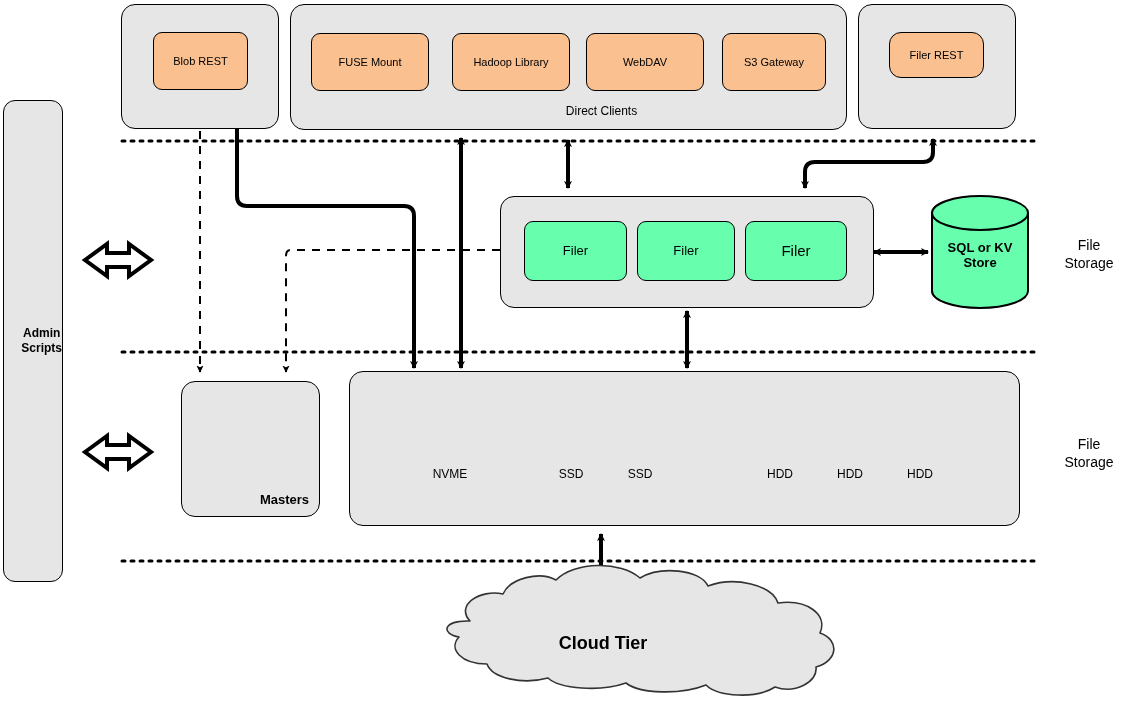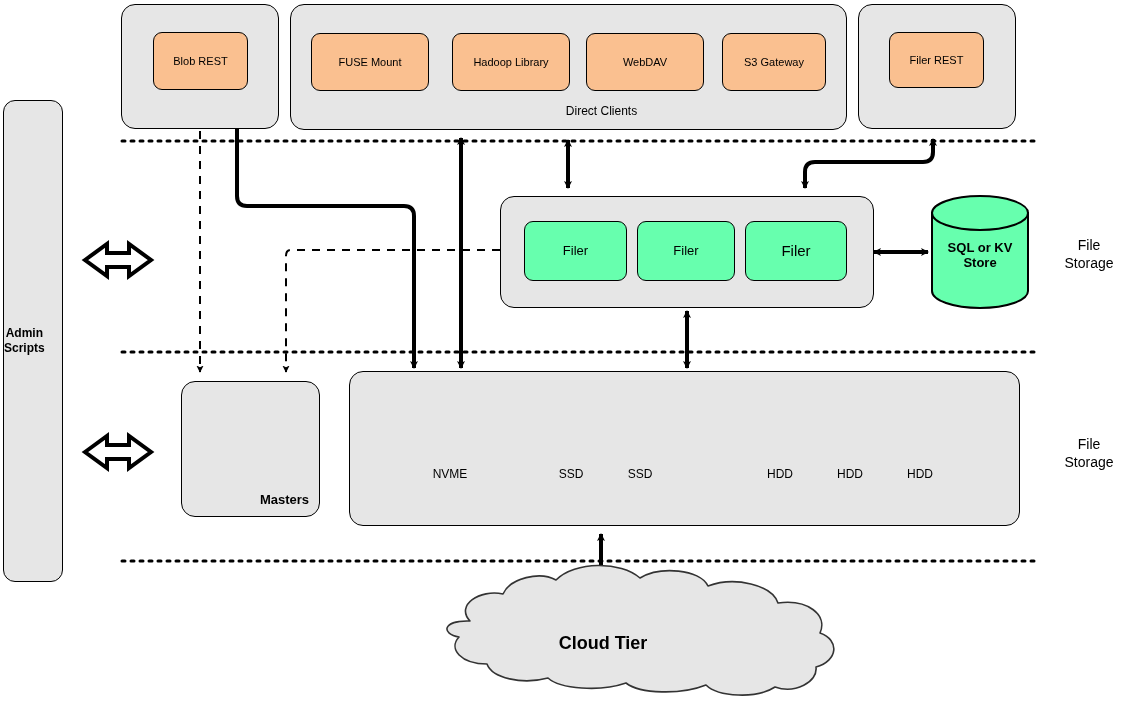--- a/index.html
+++ b/index.html
@@ -64,21 +64,21 @@
     line-height:1.3;
   }
   .bold{ font-weight:bold; }
   .admin-box{
     position:absolute;
     background:#e6e6e6;
     border:1px solid #000000;
     border-radius:12px;
     display:flex;
     align-items:center;
-    justify-content:flex-start;
+    justify-content:flex-end;
     font-size:12px;
     font-weight:bold;
     text-align:center;
     line-height:1.25;
   }
   .cyl-label{
     position:absolute;
     font-size:12px;
     color:#000000;
     text-align:center;
@@ -282,21 +282,21 @@
   </div>
   <div class="node chip-orange" style="left:586px; top:33px; width:118px; height:58px;">
     <span>WebDAV</span>
   </div>
   <div class="node chip-orange" style="left:722px; top:33px; width:104px; height:58px;">
     <span>S3 Gateway</span>
   </div>
   <div class="panel-caption" style="left:290px; top:104px; width:557px; text-align:center;padding-left:33px;">Direct Clients</div>
 
   <div class="node panel" style="left:858px; top:4px; width:158px; height:125px;"></div>
-  <div class="node chip-orange" style="left:889px; top:32px; width:95px; height:56px;">
+  <div class="node chip-orange" style="left:889px; top:32px; width:95px; height:46px;border-radius:12px;">
     <span>Filer REST</span>
   </div>
 
   <div class="node panel" style="left:500px; top:196px; width:374px; height:112px;"></div>
   <div class="node chip-green" style="left:524px; top:221px; width:103px; height:60px;">
     <span>Filer</span>
   </div>
   <div class="node chip-green" style="left:637px; top:221px; width:98px; height:60px;">
     <span>Filer</span>
   </div>

